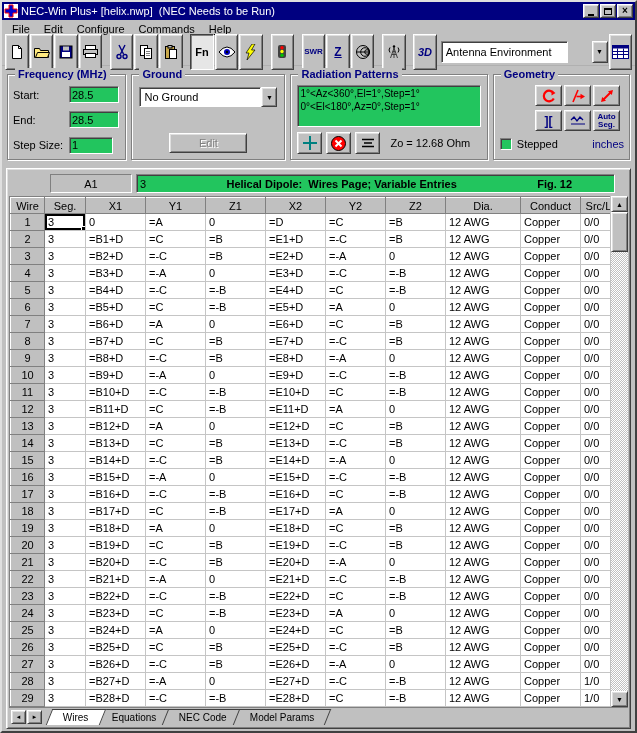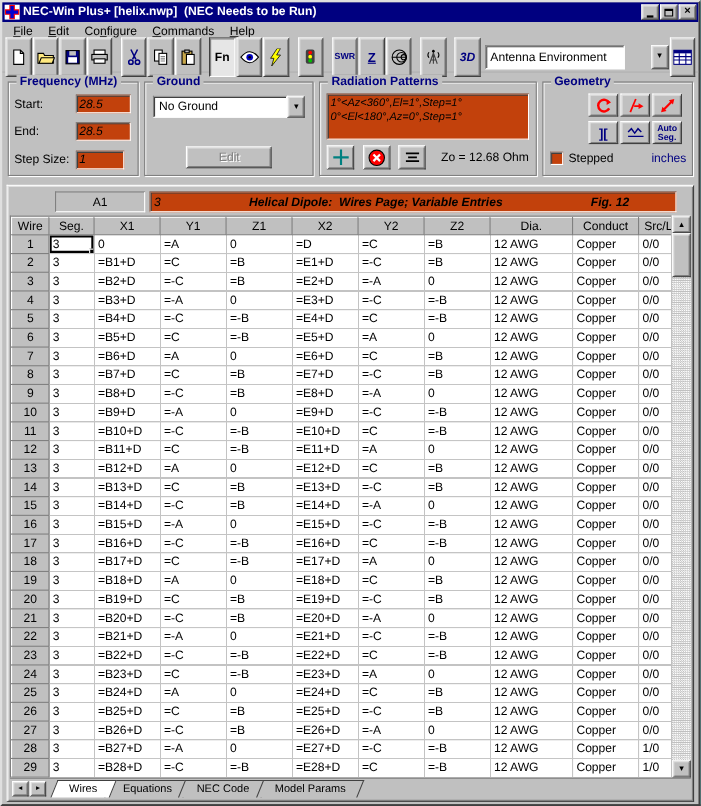--- a/index.html
+++ b/index.html
@@ -1,25 +1,25 @@
 <!DOCTYPE html>
 <html><head>
 <meta charset="utf-8">
 <style>
   html,body{margin:0;padding:0;background:#008080;}
   *{box-sizing:border-box;font-family:"Liberation Sans",sans-serif;}
   u{text-decoration:underline;}
   #app{width:637px;height:733px;background:#c0c0c0;border:2px solid;border-color:#dfdfdf #404040 #404040 #dfdfdf;display:flex;flex-direction:column;font-size:11px;color:#000;overflow:hidden;}
   
   .r1{background:#c0c0c0;border:1px solid;border-color:#fff #404040 #404040 #fff;box-shadow:inset 1px 1px 0 #dfdfdf,inset -1px -1px 0 #808080;}
-  .s1{background:#c2410c;border:1px solid;border-color:#808080 #fff #fff #808080;box-shadow:inset 1px 1px 0 #404040;font-style:italic;}
+  .s1{background:#22c55e;border:1px solid;border-color:#808080 #fff #fff #808080;box-shadow:inset 1px 1px 0 #404040;}
   .dither{background-image:conic-gradient(#fff 0 25%,#c0c0c0 0 50%,#fff 0 75%,#c0c0c0 0);background-size:2px 2px;background-color:#d8d8d8;}
   
   .titlebar{height:18px;background:#000080;display:flex;align-items:center;gap:3px;padding:1px 2px;flex:0 0 auto;}
-  .titlebar .ttext{color:#fff;font-weight:bold;white-space:pre;flex:1;overflow:hidden;}
+  .titlebar .ttext{color:#fff;font-weight:normal;white-space:pre;flex:1;overflow:hidden;}
   .winbtn{width:16px;height:14px;display:flex;align-items:center;justify-content:center;padding:0;}
   .winbtns{display:flex;gap:1px;}
   .glyph-min{width:6px;height:2px;background:#000;margin-top:7px;}
   .glyph-max{width:8px;height:7px;border:1px solid #000;border-top:2px solid #000;}
   .glyph-x{font-weight:bold;font-size:10px;line-height:10px;}
   
   .menubar{height:18px;display:flex;align-items:center;padding-left:3px;flex:0 0 auto;}
   .menu-item{padding:1px 7px;}
   
   .toolbar{height:28px;display:flex;align-items:center;padding:2px 3px;gap:1px;flex:0 0 auto;border-bottom:1px solid #b0b0b0;}
@@ -33,21 +33,21 @@
   
   .panels{display:flex;gap:5px;padding:8px 5px 3px 5px;flex:0 0 auto;height:99px;}
   .group{position:relative;border:1px solid #808080;box-shadow:1px 1px 0 #fff,inset 1px 1px 0 #fff;height:86px;}
   .group-title{position:absolute;top:-7px;left:7px;background:#c0c0c0;padding:0 3px;color:#000080;font-weight:bold;white-space:nowrap;}
   .g-freq{width:121px;padding:10px 5px 4px 5px;display:grid;grid-template-columns:56px 1fr;row-gap:6px;align-items:center;}
   .g-freq input{width:50px;height:17px;padding:0 2px;font-size:11px;}
   .g-ground{width:156px;padding:12px 7px 6px 7px;display:flex;flex-direction:column;justify-content:space-between;}
   .g-rad{width:200px;padding:10px 6px 5px 6px;display:flex;flex-direction:column;gap:5px;}
   .g-geo{width:139px;padding:10px 5px 4px 6px;display:flex;flex-direction:column;gap:4px;}
   .listbox{height:46px;overflow:hidden;font-size:10px;line-height:13px;padding:1px 2px;}
-  .radrow{display:flex;align-items:center;gap:4px;justify-content:space-between;}
+  .radrow{display:flex;align-items:center;gap:4px;}
   .sbtn{width:25px;height:22px;display:flex;align-items:center;justify-content:center;padding:0;}
   .zo{margin-left:6px;white-space:nowrap;}
   .geo-row{display:flex;gap:2px;justify-content:flex-end;padding-right:4px;}
   .gbtn{width:27px;height:21px;display:flex;align-items:center;justify-content:center;padding:0;font-size:8px;line-height:8px;}
   .geo-bottom{display:flex;align-items:center;margin-top:3px;}
   .chk{width:12px;height:12px;margin-right:5px;}
   .units{margin-left:auto;color:#000080;}
   .edit-btn{width:78px;height:20px;align-self:center;color:#808080;text-shadow:1px 1px 0 #fff;display:flex;align-items:center;justify-content:center;}
   
   .sheet{flex:1;margin:3px 4px 2px 4px;border:1px solid;border-color:#fff #404040 #404040 #fff;box-shadow:inset 1px 1px 0 #dfdfdf,inset -1px -1px 0 #808080;display:flex;flex-direction:column;min-height:0;background:#c0c0c0;padding:2px;}

